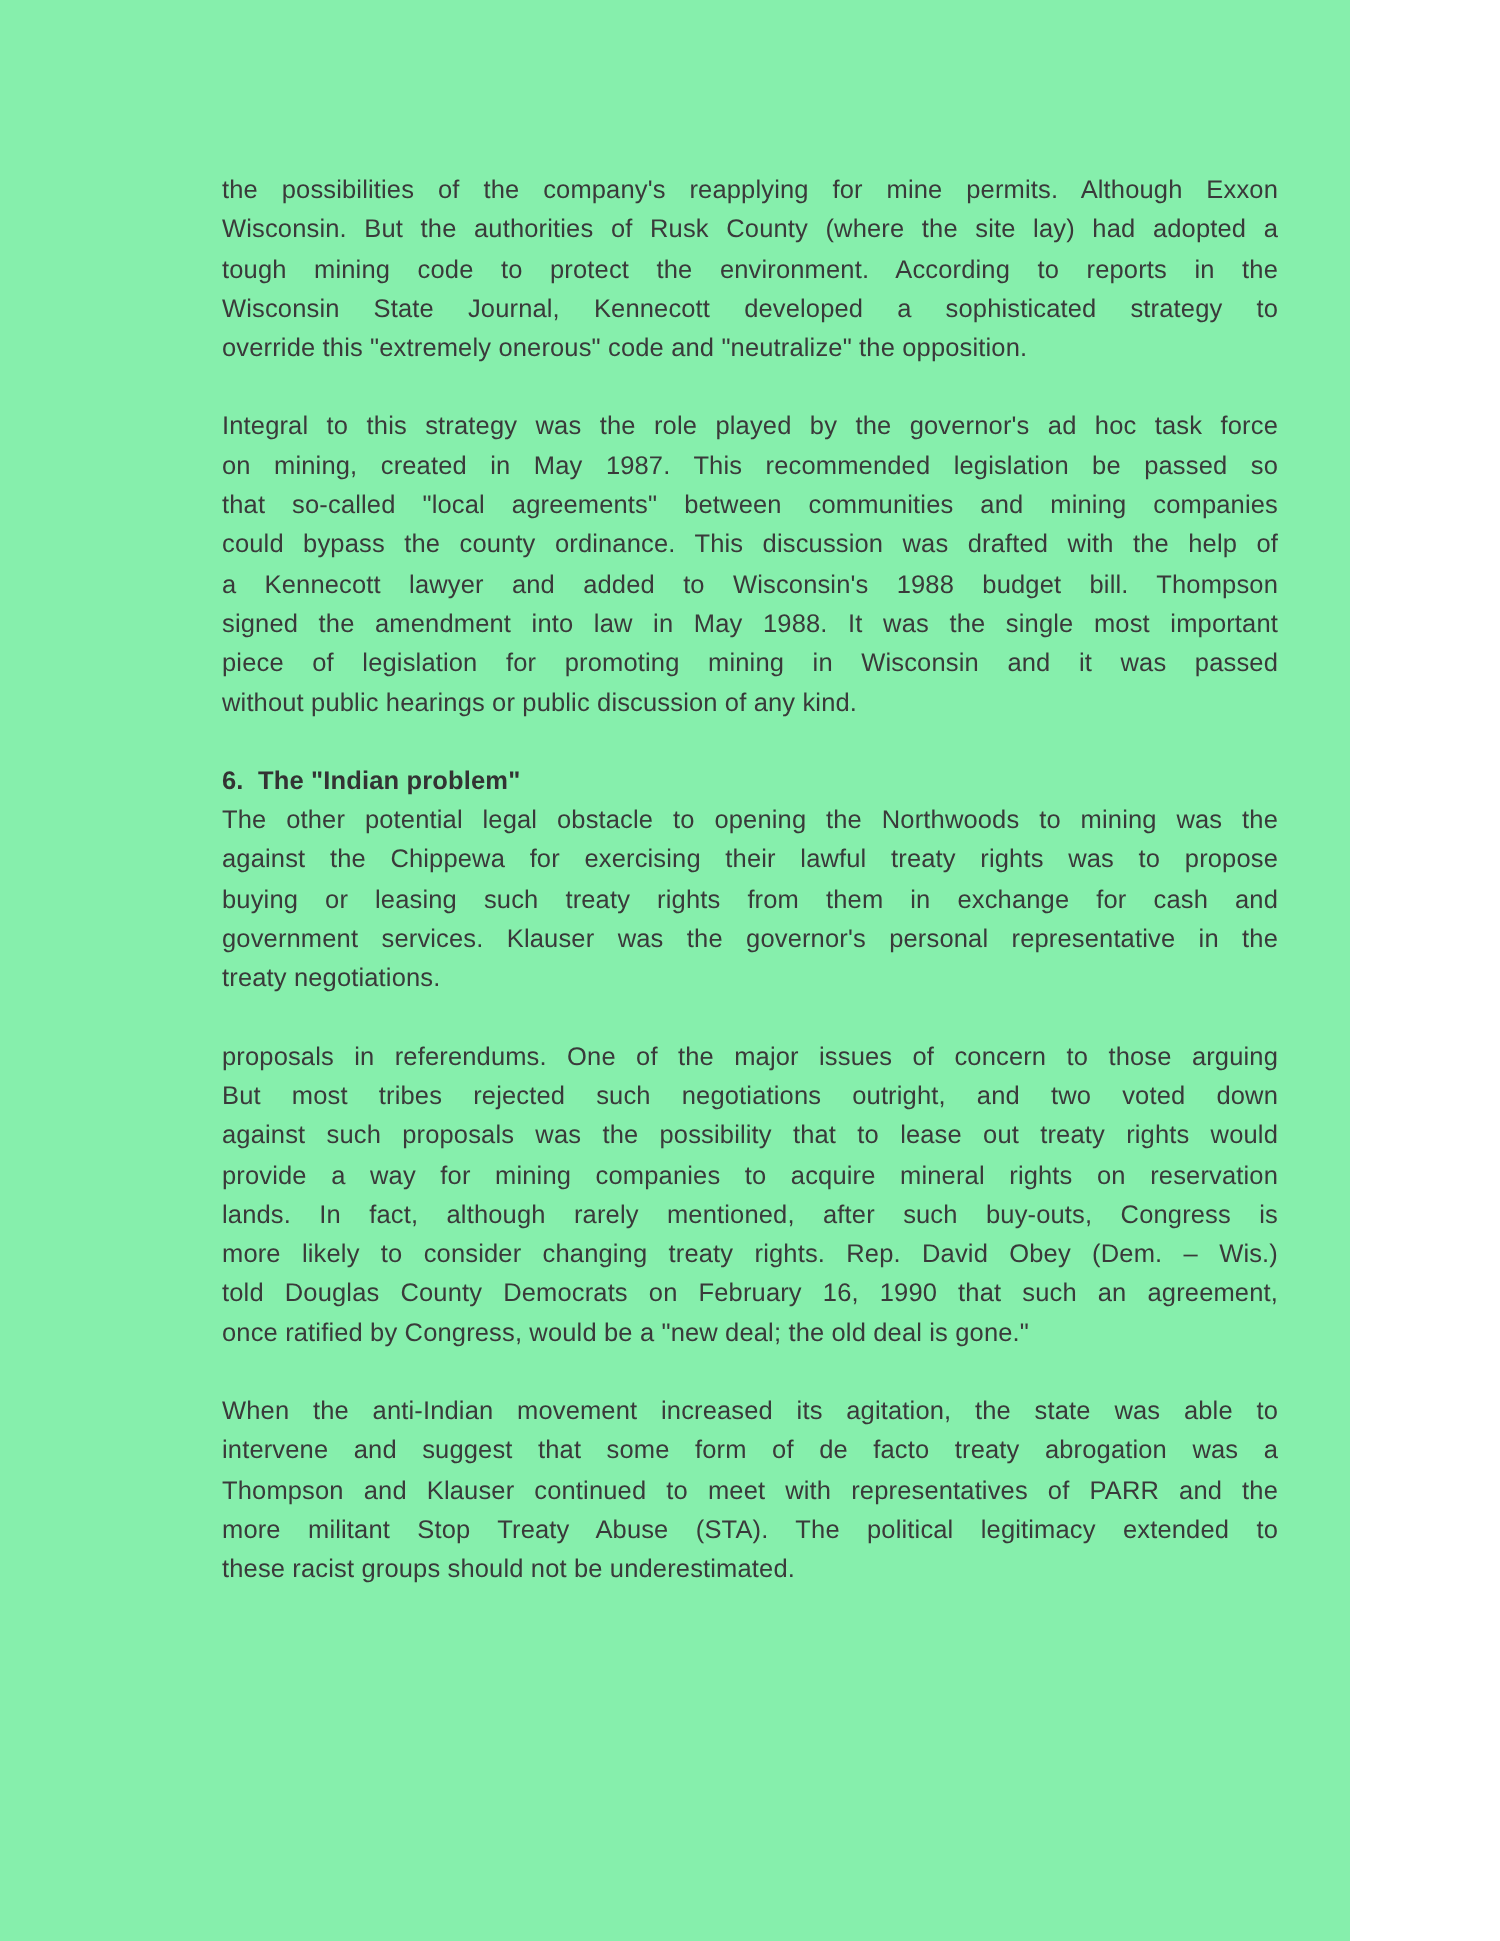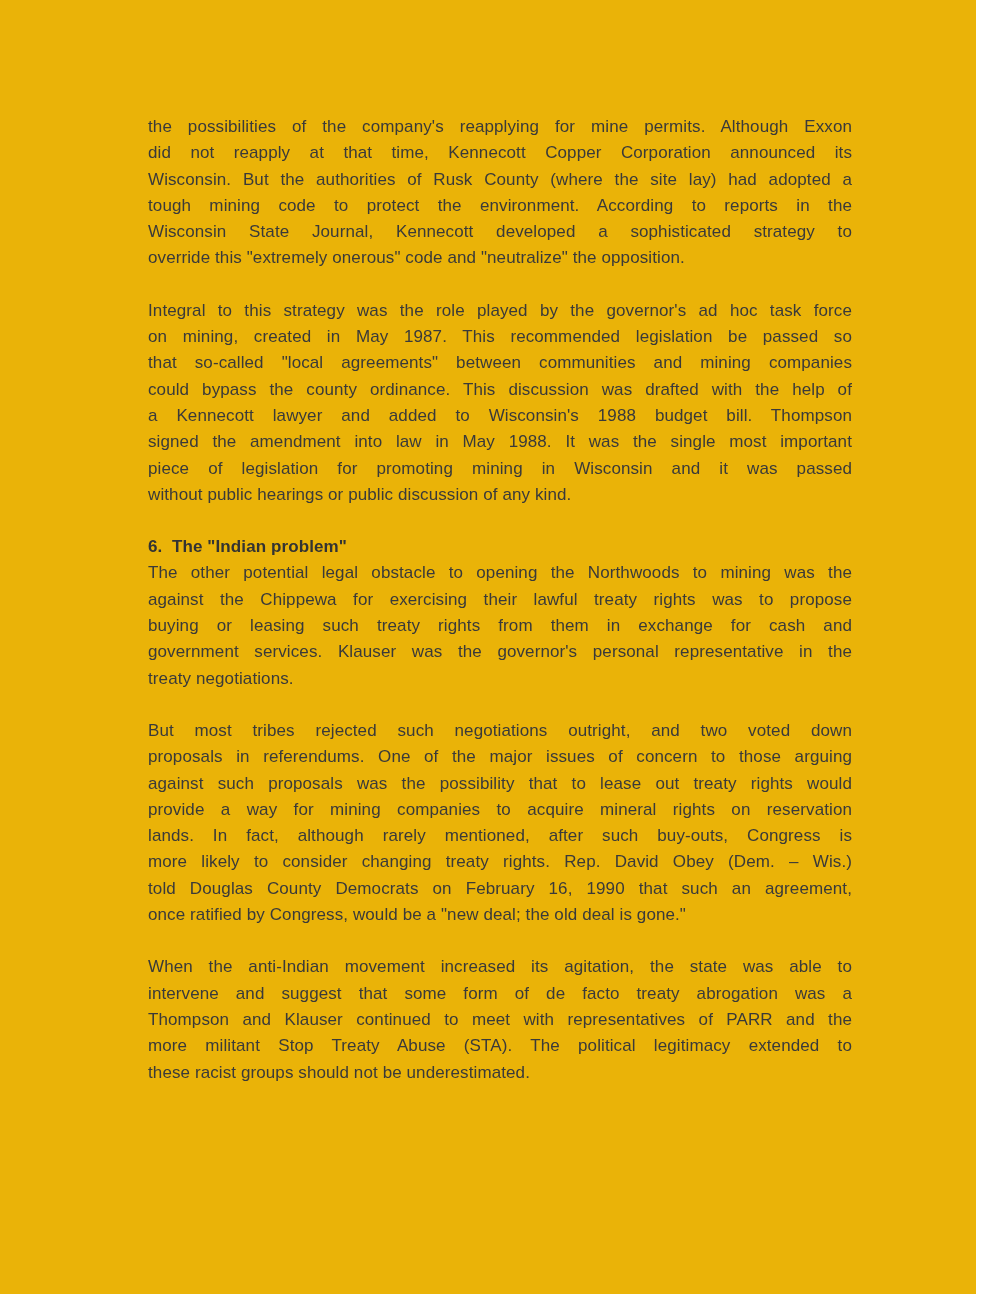--- a/index.html
+++ b/index.html
@@ -2,23 +2,23 @@
 <html><head>
 <meta charset="utf-8">
 <style>
   html, body {
     margin: 0;
     padding: 0;
     background: #ffffff;
   }
   .page {
     position: relative;
-    width: 976px;
+    width: 900px;
     height: 1294px;
-    background: #eab308;
+    background: #86efac;
     overflow: hidden;
     font-family: "Liberation Sans", "DejaVu Sans", sans-serif;
     color: #3a3a3a;
   }
   .text-block {
     position: absolute;
     left: 148px;
     top: 114px;
     width: 704px;
     font-size: 17px;
@@ -46,21 +46,20 @@
     text-align-last: left;
   }
 </style>
 </head>
 <body>
 
 <div class="page">
   <main class="text-block" style="color: rgb(58, 58, 58);">
       <div class="paragraph first">
         <div class="line">the possibilities of the company's reapplying for mine permits.  Although Exxon</div>
-        <div class="line">did not reapply at that time, Kennecott Copper Corporation announced its</div>
         <div class="line">Wisconsin.  But the authorities of Rusk County (where the site lay) had adopted a</div>
         <div class="line">tough mining code to protect the environment.  According to reports in the</div>
         <div class="line">Wisconsin State Journal, Kennecott developed a sophisticated strategy to</div>
         <div class="line last">override this "extremely onerous" code and "neutralize" the opposition.</div>
       </div>
       <div class="paragraph">
         <div class="line">Integral to this strategy was the role played by the governor's ad hoc task force</div>
         <div class="line">on mining, created in May 1987.  This recommended legislation be passed so</div>
         <div class="line">that so-called "local agreements" between communities and mining companies</div>
         <div class="line">could bypass the county ordinance.  This discussion was drafted with the help of</div>
@@ -71,22 +70,22 @@
       </div>
       <div class="heading" style="color: rgb(51, 51, 51);">6.&nbsp; The "Indian problem"</div>
       <div class="paragraph no-gap">
         <div class="line">The other potential legal obstacle to opening the Northwoods to mining was the</div>
         <div class="line">against the Chippewa for exercising their lawful treaty rights was to propose</div>
         <div class="line">buying or leasing such treaty rights from them in exchange for cash and</div>
         <div class="line">government services.  Klauser was the governor's personal representative in the</div>
         <div class="line last">treaty negotiations.</div>
       </div>
       <div class="paragraph">
+        <div class="line">proposals in referendums.  One of the major issues of concern to those arguing</div>
         <div class="line">But most tribes rejected such negotiations outright, and two voted down</div>
-        <div class="line">proposals in referendums.  One of the major issues of concern to those arguing</div>
         <div class="line">against such proposals was the possibility that to lease out treaty rights would</div>
         <div class="line">provide a way for mining companies to acquire mineral rights on reservation</div>
         <div class="line">lands.  In fact, although rarely mentioned, after such buy-outs, Congress is</div>
         <div class="line">more likely to consider changing treaty rights.  Rep. David Obey (Dem. – Wis.)</div>
         <div class="line">told Douglas County Democrats on February 16, 1990 that such an agreement,</div>
         <div class="line last">once ratified by Congress, would be a "new deal; the old deal is gone."</div>
       </div>
       <div class="paragraph">
         <div class="line">When the anti-Indian movement increased its agitation, the state was able to</div>
         <div class="line">intervene and suggest that some form of de facto treaty abrogation was a</div>

